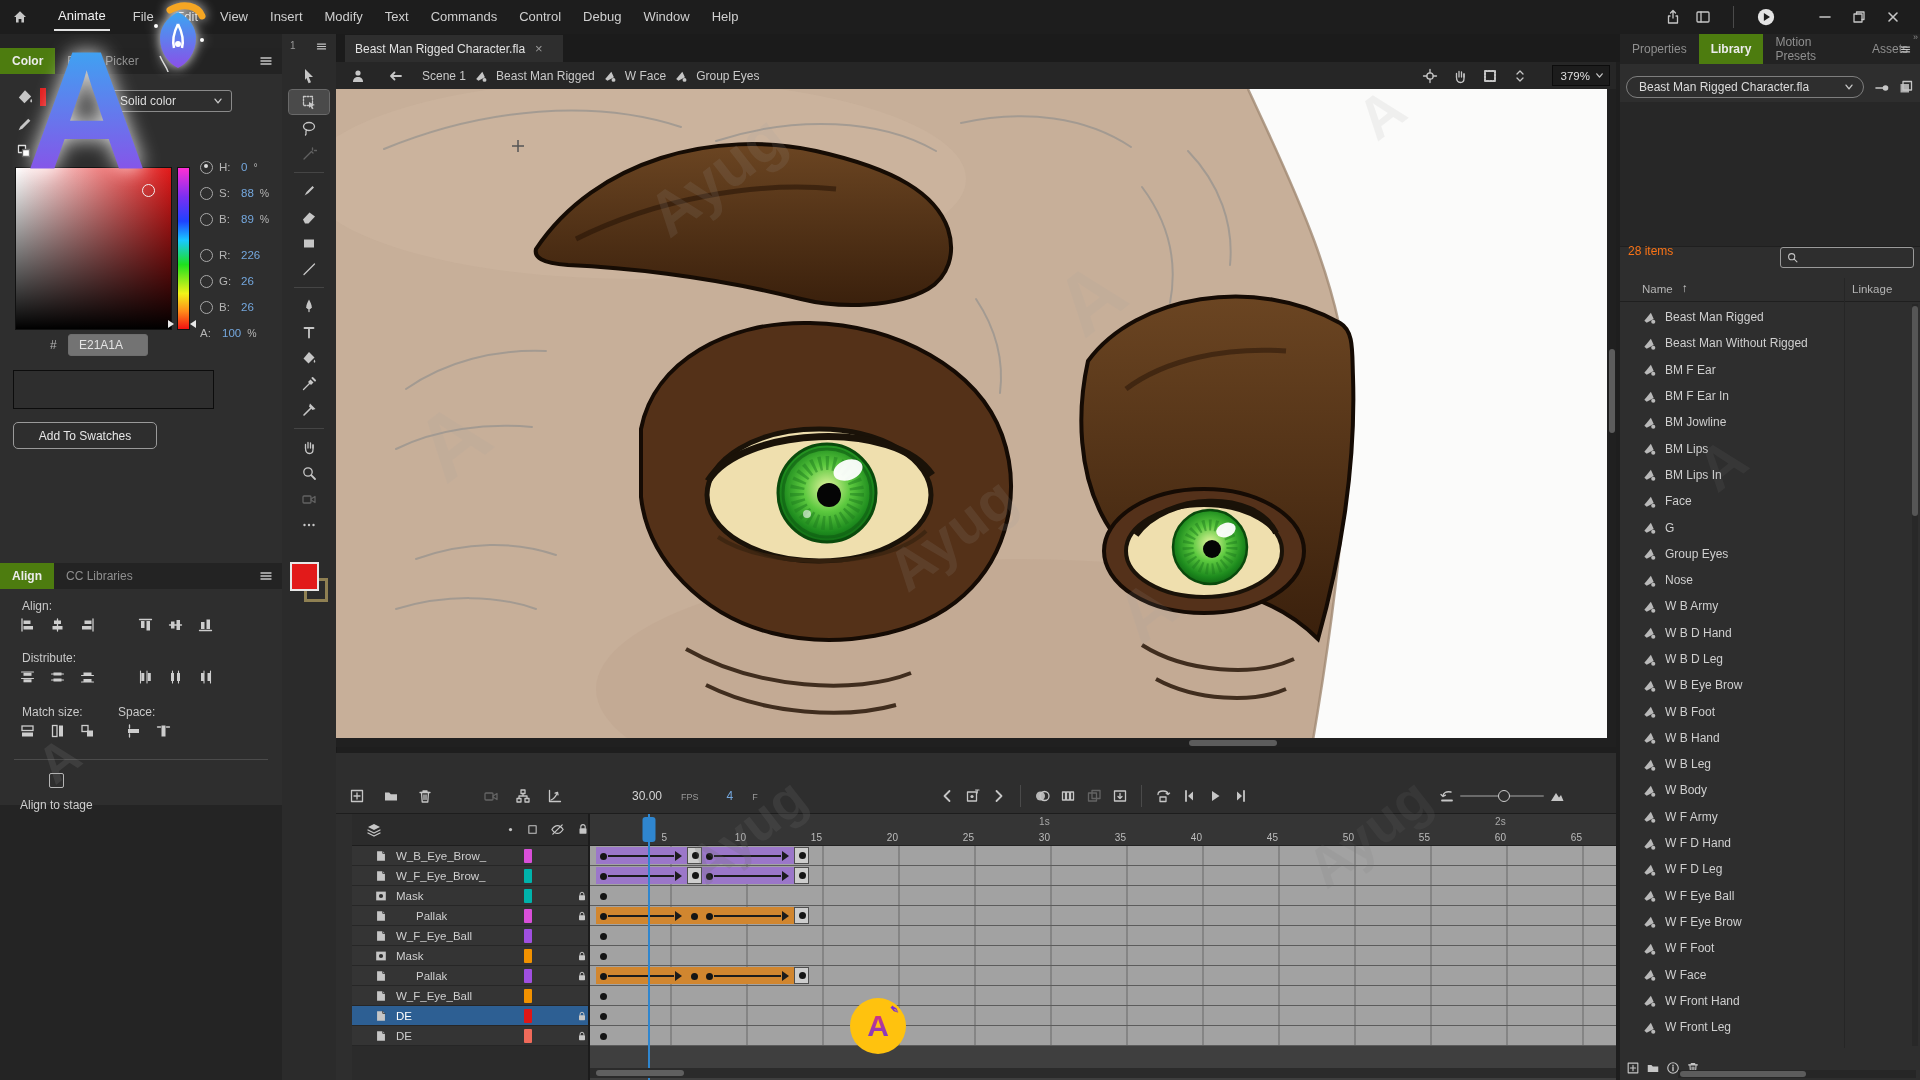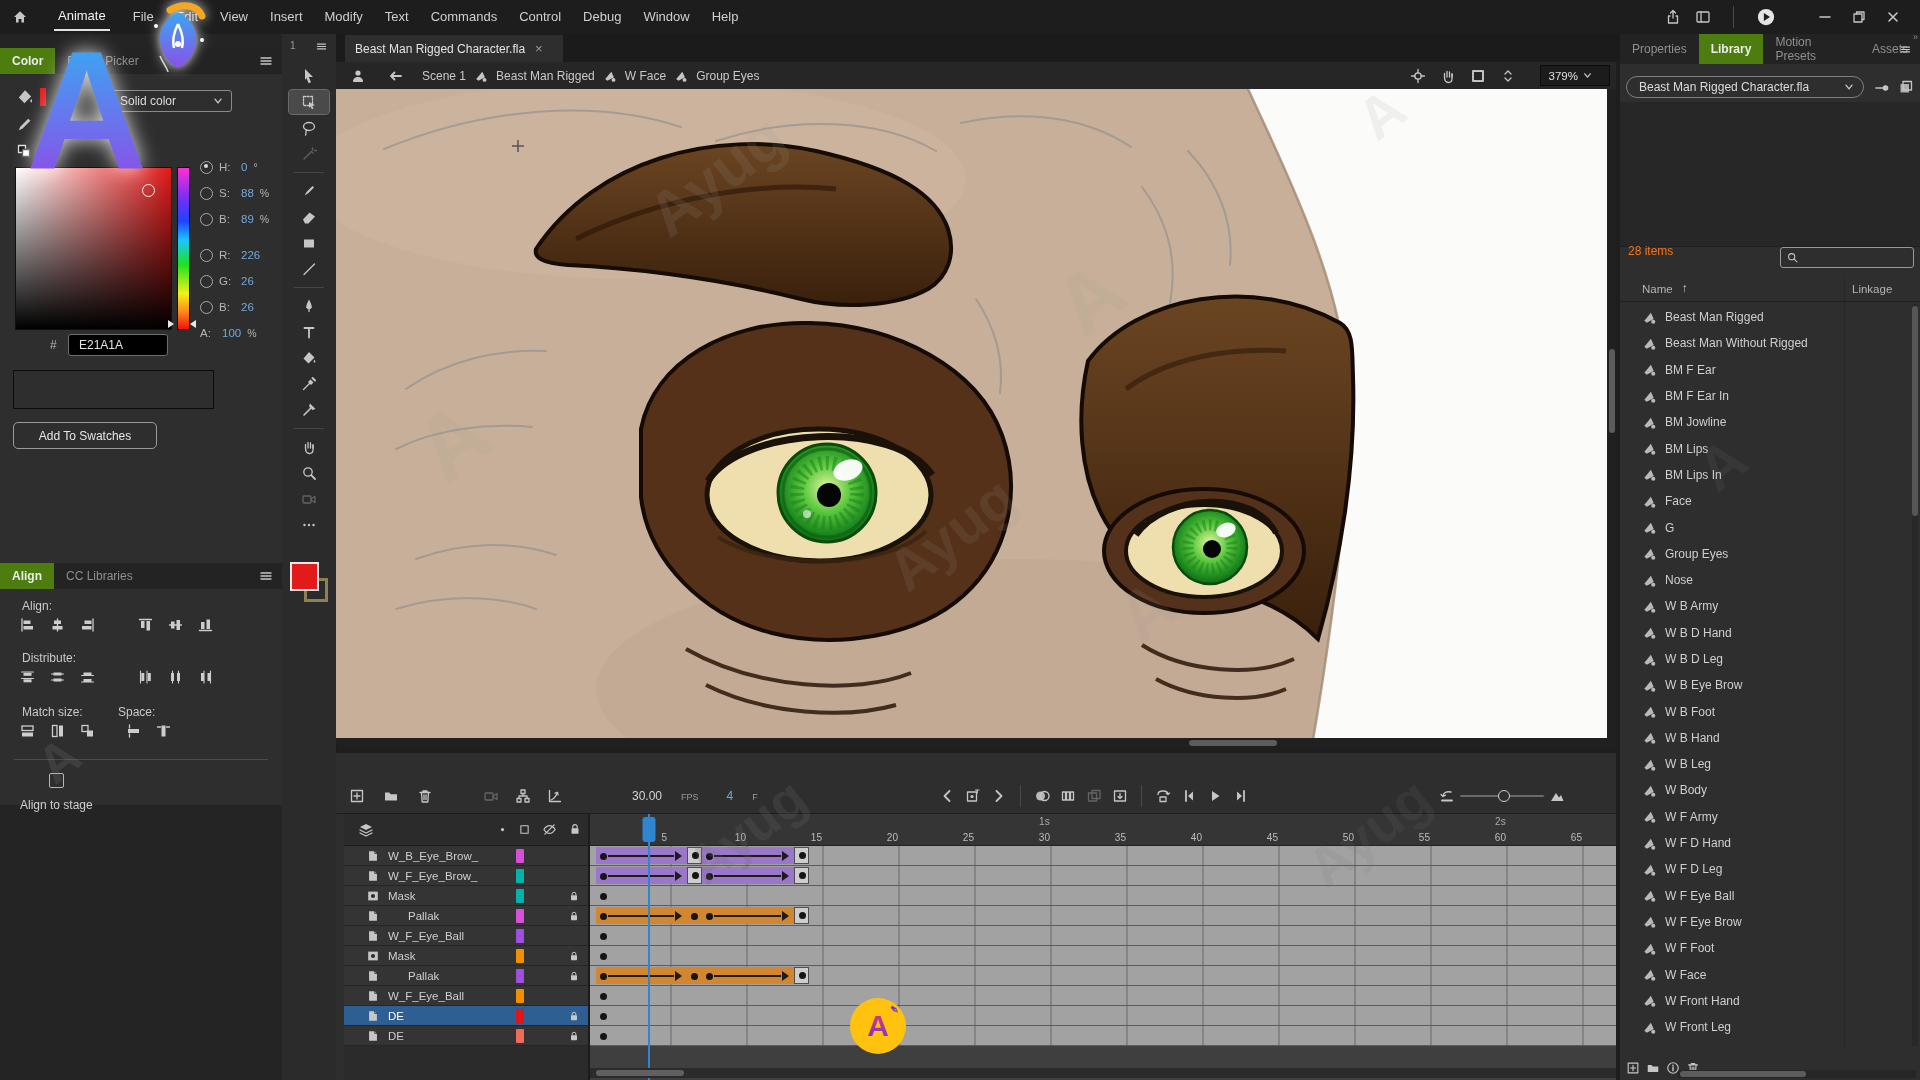--- a/index.html
+++ b/index.html
@@ -23,21 +23,21 @@
   .winbtn{width:34px;height:34px;display:flex;align-items:center;justify-content:center;color:#cfcfcf;}
   
   #tabstrip{left:0;top:34px;width:1920px;height:28px;background:#1b1b1b;}
   .doctab{position:absolute;left:345px;top:1px;width:198px;height:27px;background:#2e2e2e;display:flex;align-items:center;gap:10px;padding:0 10px;font-size:12px;color:#e3e3e3;}
   .doctab .close{color:#9a9a9a;font-size:13px;}
   .collapse-l{position:absolute;left:296px;top:6px;font-size:10px;color:#9a9a9a;}
   
   #editbar{left:336px;top:62px;width:1280px;height:27px;background:#262626;display:flex;align-items:center;font-size:12px;color:#c9c9c9;border-bottom:1px solid #161616;}
   #editbar .crumb{display:flex;align-items:center;gap:8px;margin-left:18px;}
   .crumb-item{display:flex;align-items:center;gap:8px;}
-  #editbar .zoombox{display:flex;align-items:center;background:#1c1c1c;border:1px solid #0c0c0c;height:19px;padding:0 16px 0 8px;margin:0 6px 0 10px;font-size:11.5px;color:#e0e0e0;gap:4px;}
+  #editbar .zoombox{display:flex;align-items:center;background:#1c1c1c;border:1px solid #0c0c0c;height:19px;padding:0 4px 0 8px;margin:0 6px 0 10px;font-size:11.5px;color:#e0e0e0;gap:4px;}
   
   #toolcol{left:282px;top:34px;width:54px;height:1046px;background:#2b2b2b;border-right:1px solid #1a1a1a;display:flex;flex-direction:column;align-items:center;}
   #toolcol .tchead{width:100%;display:flex;justify-content:space-between;padding:6px 8px 10px 8px;box-sizing:border-box;color:#9a9a9a;font-size:10px;}
   .tool{width:40px;height:24px;display:flex;align-items:center;justify-content:center;border-radius:3px;margin:1px 0;}
   .tool.active{background:#4a4a4a;outline:1px solid #6a6a6a;}
   .tool-sep{width:30px;height:1px;background:#454545;margin:5px 0;}
   #colorproxy{margin-top:12px;position:relative;width:42px;height:52px;}
   #colorproxy .fillsw{position:absolute;left:2px;top:12px;width:25px;height:25px;background:#e21a1a;border:2px solid #e8e8e8;}
   #colorproxy .strokesw{position:absolute;left:16px;top:28px;width:18px;height:18px;border:3px solid #8f8052;}
   
@@ -54,21 +54,21 @@
   #huestrip{left:177px;top:119px;width:11px;height:161px;border:1px solid #111;
      background:linear-gradient(to bottom,#ff2fd4,#7a2ff2 18%,#1f42ff 33%,#18c8ff 45%,#1ee11e 60%,#f2f218 78%,#ff8c1a 89%,#f21111 100%);}
   .huemark{position:absolute;top:272px;width:0;height:0;border-top:4px solid transparent;border-bottom:4px solid transparent;}
   .chan-row{display:flex;align-items:center;gap:6px;height:26px;font-size:11.5px;}
   .chan-row.gap{margin-top:10px;}
   .radio{width:11px;height:11px;border:1.5px solid #a8a8a8;border-radius:50%;position:relative;flex:none;}
   .radio.sel:after{content:"";position:absolute;left:2.5px;top:2.5px;width:4px;height:4px;border-radius:50%;background:#dcdcdc;}
   .chan-label{color:#b5b5b5;width:16px;}
   .chan-val{color:#74a7dd;}
   .chan-unit{color:#b5b5b5;font-size:10.5px;}
-  #hexinput{position:absolute;left:68px;top:286px;width:100px;height:22px;background:#000000;border:1px solid #6e6e6e;border-radius:3px;color:#e3e3e3;font-size:12px;display:flex;align-items:center;padding-left:10px;box-sizing:border-box;}
+  #hexinput{position:absolute;left:68px;top:286px;width:80px;height:22px;background:#737373;border:1px solid #6e6e6e;border-radius:3px;color:#e3e3e3;font-size:12px;display:flex;align-items:center;padding-left:10px;box-sizing:border-box;}
   #colswatch{position:absolute;left:13px;top:322px;width:199px;height:37px;border:1px solid #0c0c0c;}
   #addswatches{position:absolute;left:13px;top:374px;width:142px;height:25px;border:1px solid #9a9a9a;border-radius:5px;display:flex;align-items:center;justify-content:center;font-size:12px;color:#e6e6e6;}
   
   .sect-label{font-size:12px;color:#c9c9c9;}
   .al-row{display:flex;gap:8px;align-items:center;}
   .al-ic{width:22px;height:20px;display:flex;align-items:center;justify-content:center;color:#cdcdcd;}
   .al-ic svg{width:17px;height:16px;}
   .al-gap{width:20px;}
   #alignstage{display:flex;align-items:center;gap:10px;font-size:12px;color:#cfcfcf;}
   .checkbox{width:13px;height:13px;border:1.5px solid #b5b5b5;border-radius:2px;}
@@ -77,21 +77,21 @@
   #stagewrap svg.art{position:absolute;left:0;top:0;}
   .hscroll{position:absolute;left:0;bottom:0;width:100%;height:9px;background:#202020;}
   .hscroll .thumb{position:absolute;top:1.5px;height:6px;border-radius:3px;background:#5c5c5c;}
   .vscroll{position:absolute;right:0;top:0;width:9px;height:100%;background:#202020;}
   .vscroll .thumb{position:absolute;left:1.5px;width:6px;border-radius:3px;background:#5c5c5c;}
   
   #timeline{left:336px;top:753px;width:1280px;height:327px;background:#2e2e2e;overflow:hidden;}
   #tl-toolbar{position:absolute;left:0;top:26px;width:100%;height:35px;display:flex;align-items:center;border-bottom:1px solid #1d1d1d;box-sizing:border-box;}
   .tlbtn{width:26px;height:26px;display:flex;align-items:center;justify-content:center;flex:none;}
   .fpsgrp{display:flex;align-items:baseline;gap:19px;font-size:12px;}
-  #tl-left{position:absolute;left:8px;top:61px;width:252px;bottom:0;background:#2b2b2b;}
+  #tl-left{position:absolute;left:16px;top:61px;width:252px;bottom:0;background:#2b2b2b;}
   #lay-header{position:absolute;left:0;top:0;width:252px;height:32px;border-bottom:1px solid #1d1d1d;box-sizing:border-box;}
   .layer-row{position:relative;height:20px;display:flex;align-items:center;background:#343434;border-bottom:1px solid #262626;box-sizing:border-box;font-size:11.5px;color:#cfcfcf;}
   .layer-row.selected{background:#2d5f93;color:#fff;}
   .lr-icon{width:14px;height:14px;margin-left:22px;}
   .lr-name{margin-left:8px;white-space:nowrap;overflow:hidden;flex:1;}
   .lr-chip{width:8px;height:14px;border-radius:1px;flex:none;position:absolute;left:172px;top:3px;}
   .lr-lock{position:absolute;left:224px;top:4px;width:12px;height:12px;}
   #tl-frames{position:absolute;left:252px;top:61px;right:0;bottom:0;background:#3f3f3f;border-left:2px solid #1c1c1c;overflow:hidden;}
   #ruler{position:absolute;left:0;top:0;width:100%;height:32px;background:#353535;border-bottom:1px solid #222;box-sizing:border-box;font-size:10px;color:#bdbdbd;}
   .ruler-num{position:absolute;bottom:2px;transform:translateX(-50%);}

